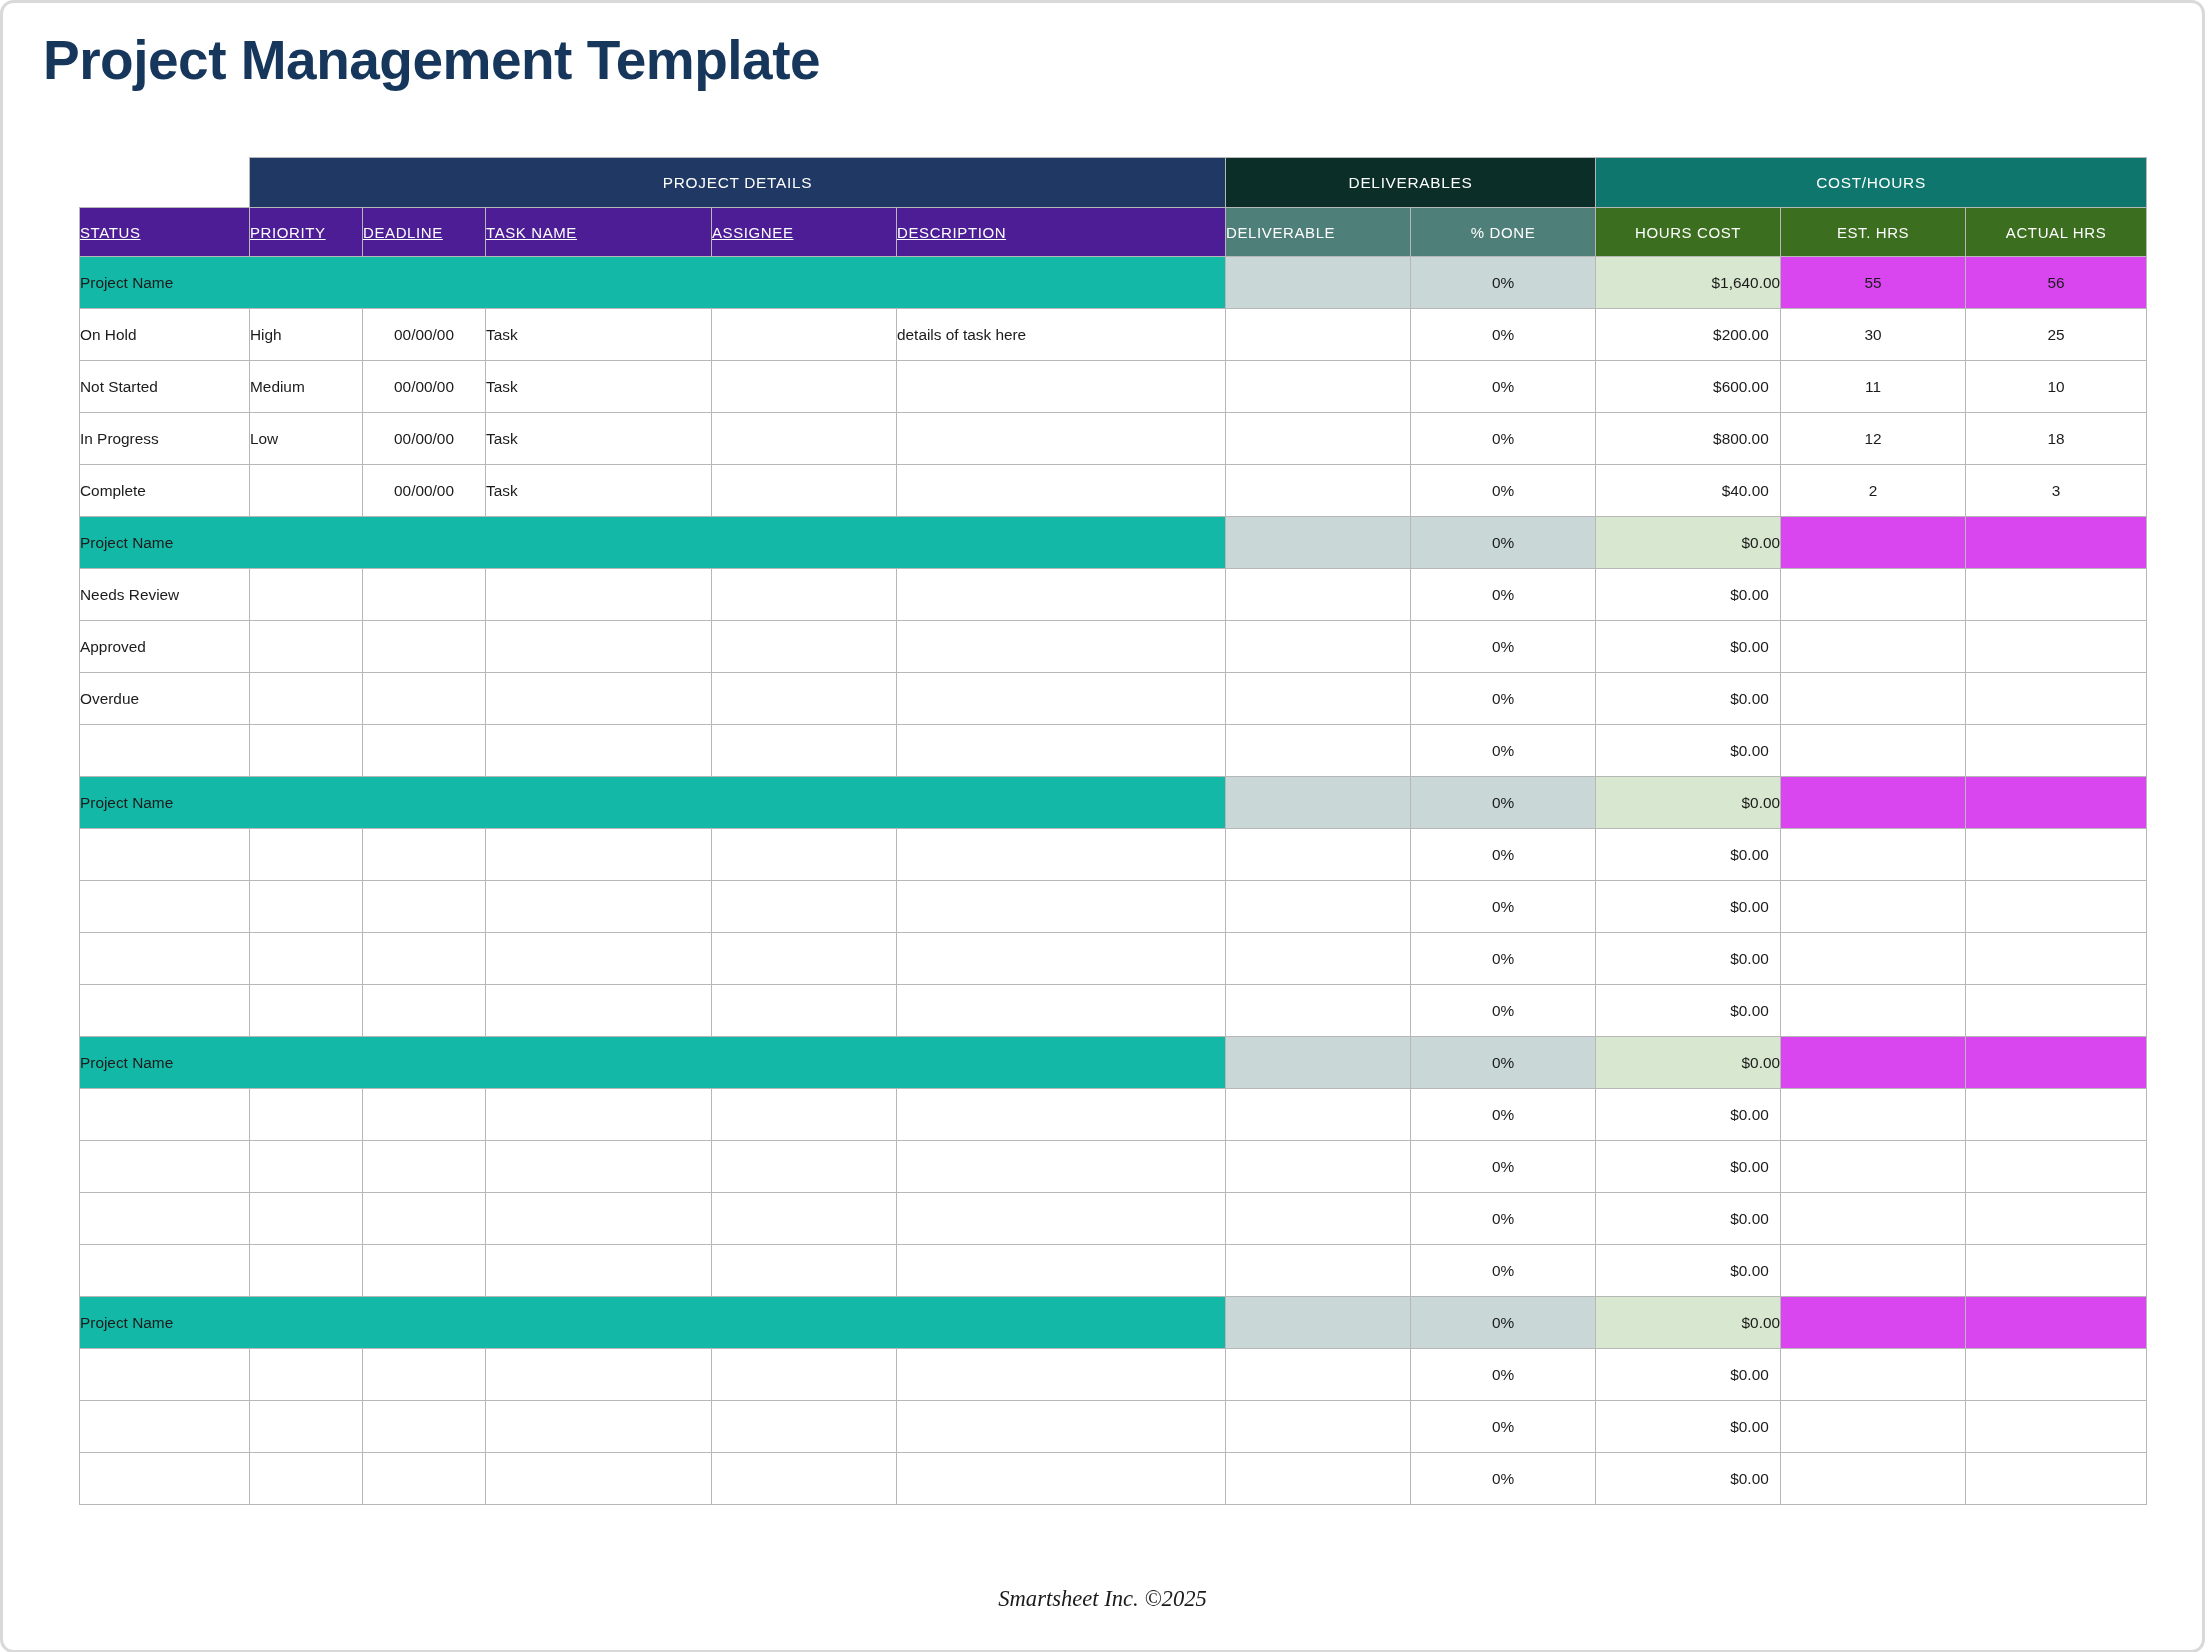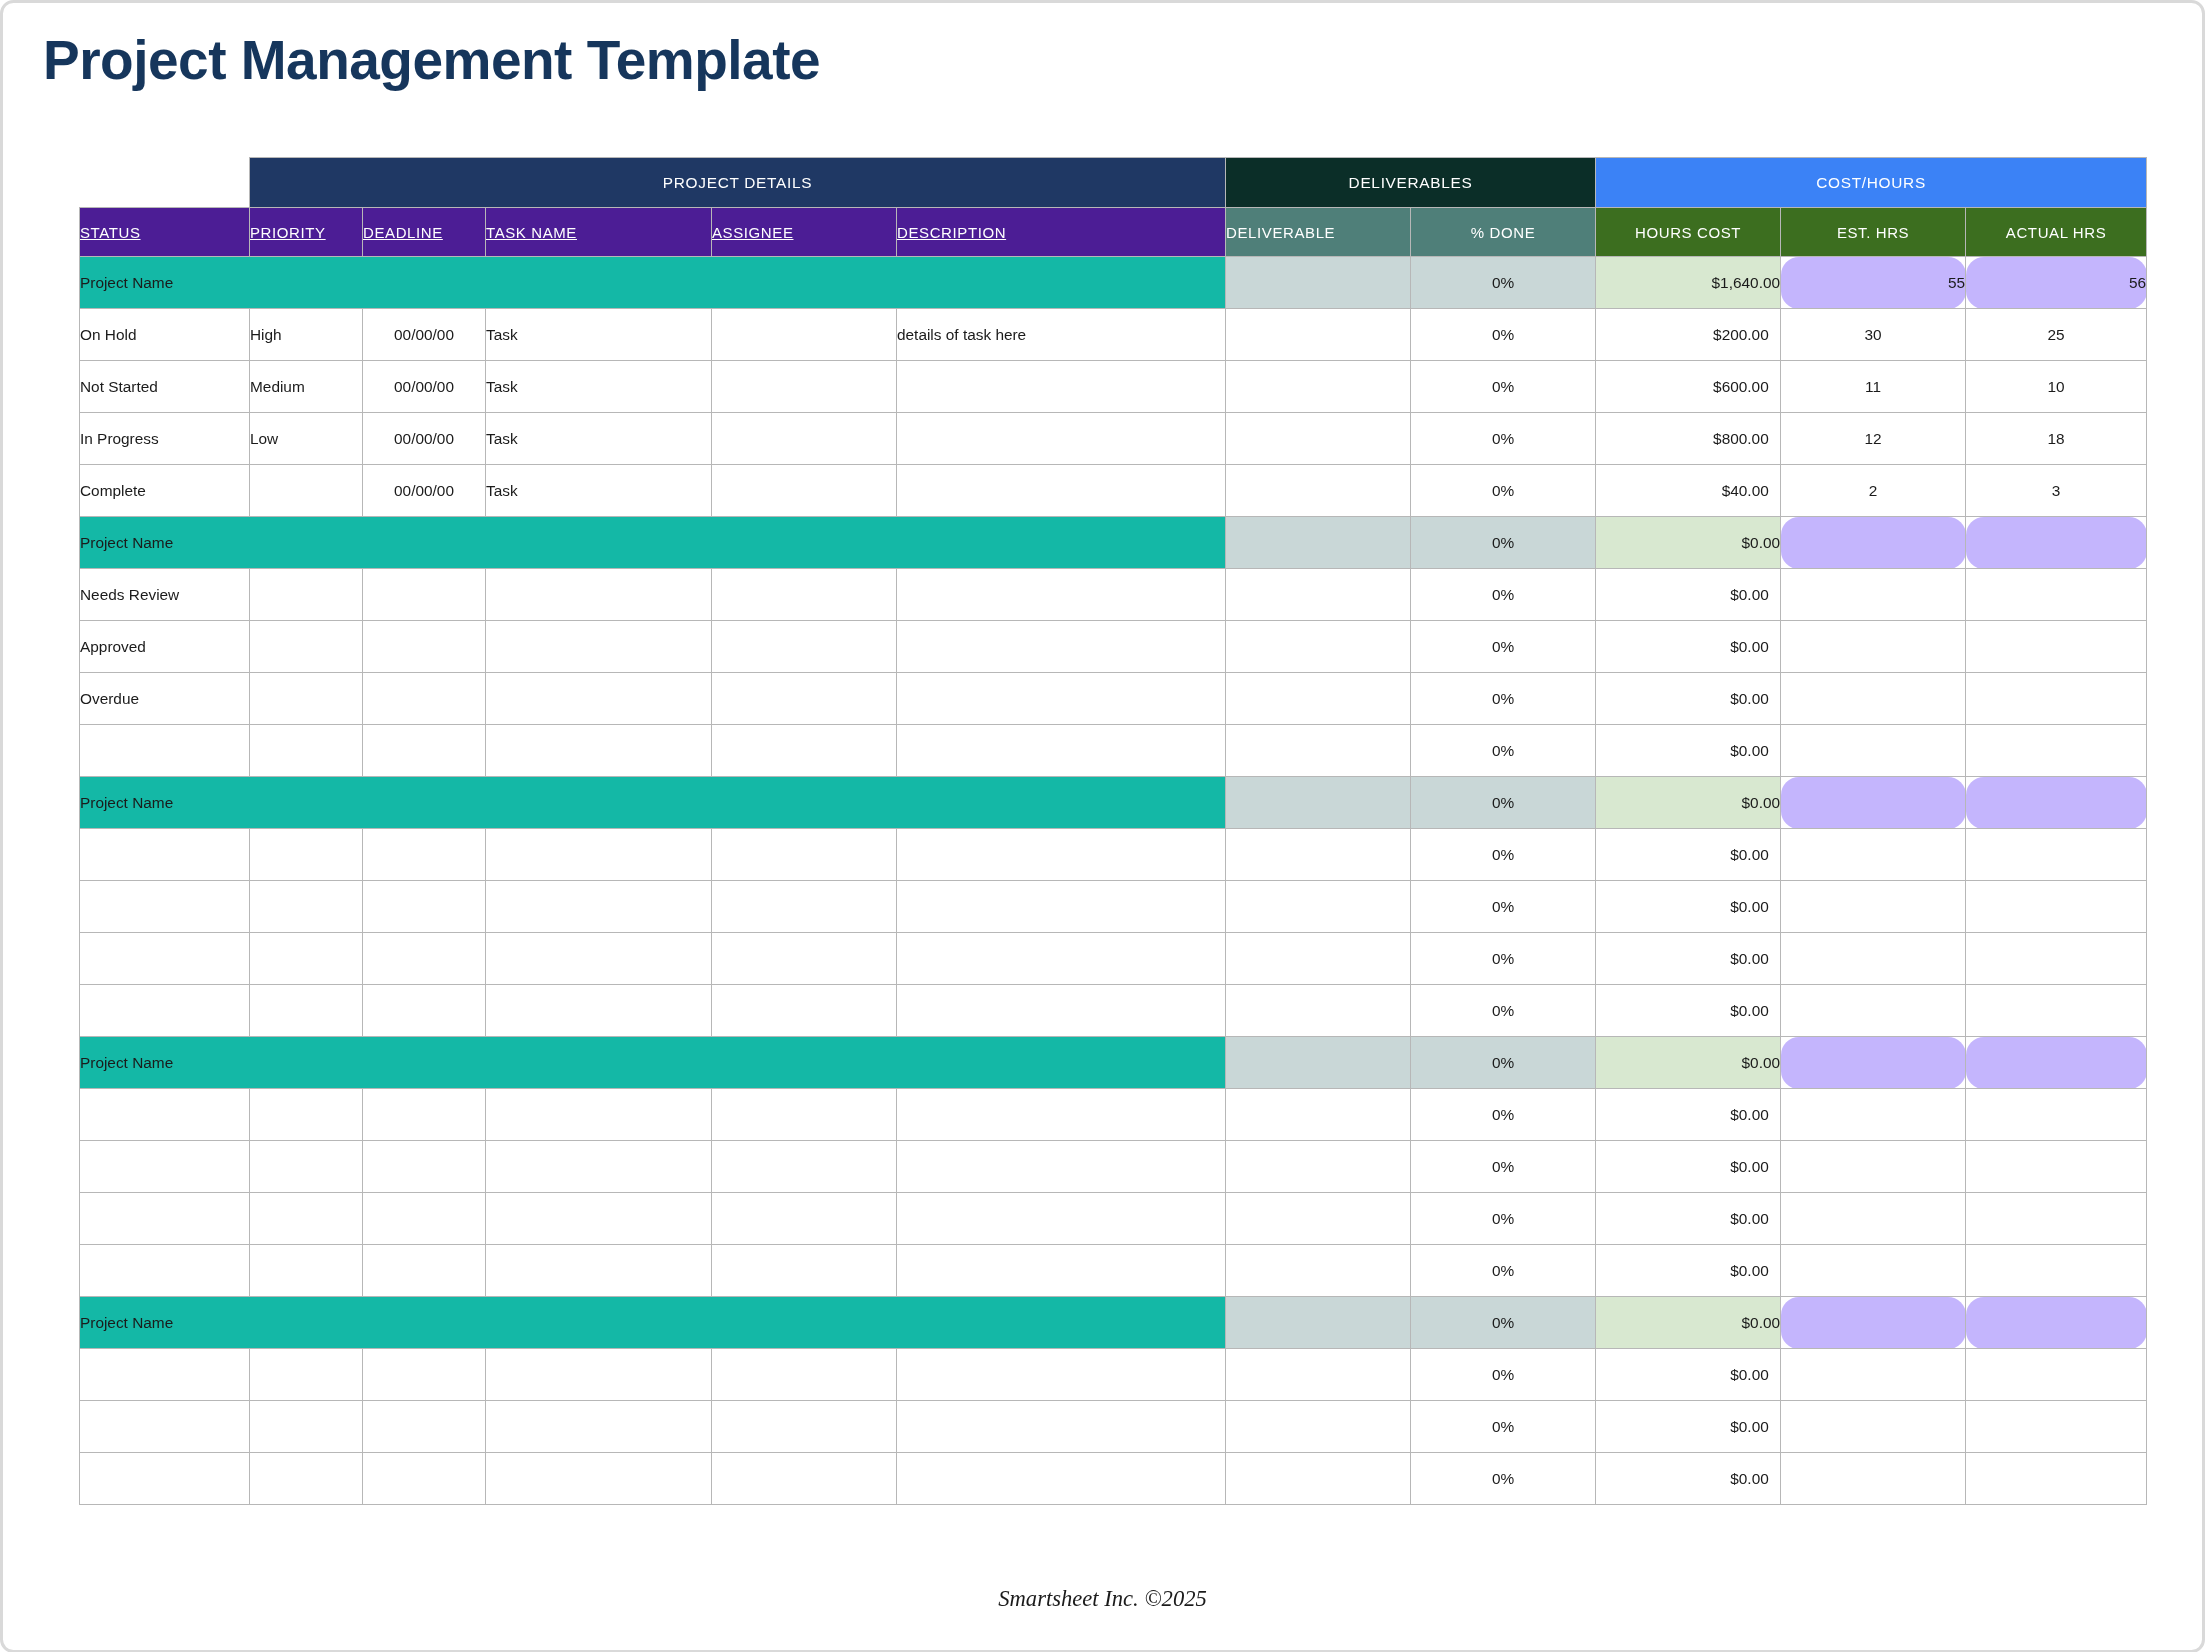--- a/index.html
+++ b/index.html
@@ -55,21 +55,21 @@
     font-weight: bold;
     letter-spacing: 0.7px;
     text-align: center;
   }
   .grp.blank {
     border: none;
     background: transparent;
   }
   .grp.details { background: #1f3864; }
   .grp.deliverables { background: #0b2e28; }
-  .grp.cost { background: #3b82f6; margin-top: 12px; }
+  .grp.cost { background: #0f766e; margin-top: 12px; }
 
   
   .colhead {
     height: 48px;
     color: #ffffff;
     font-size: 15px;
     font-weight: bold;
     letter-spacing: 0.6px;
     padding-left: 7.2px;
     text-align: left;
@@ -96,21 +96,21 @@
   
   .projname {
     background: #14b8a6;
     color: #20445e;
     font-size: 16px;
     padding-left: 7.2px;
   }
   .proj-deliv { background: #c9d7d7; }
   .proj-done { background: #c9d7d7; text-align: center; }
   .proj-cost { background: #d8e8d0; text-align: right; padding-right: 11.3px; }
-  .proj-hrs { background: #c4b5fd; text-align: right; border-radius: 18px; }
+  .proj-hrs { background: #d946ef; text-align: center; }
 
   
   .st-onhold { background: #b7b7b7; color: #1b1b1b; }
   .st-notstarted { background: #fdf2cc; color: #1b1b1b; }
   .st-inprogress { background: #b6d7a8; color: #1b1b1b; }
   .st-complete { background: #20bb3d; color: #1b1b1b; }
   .st-needsreview { background: #7fd6d2; color: #1b1b1b; }
   .st-approved { background: #7fd6d2; color: #1b1b1b; }
   .st-overdue { background: #f6a800; color: #1b1b1b; }
 

